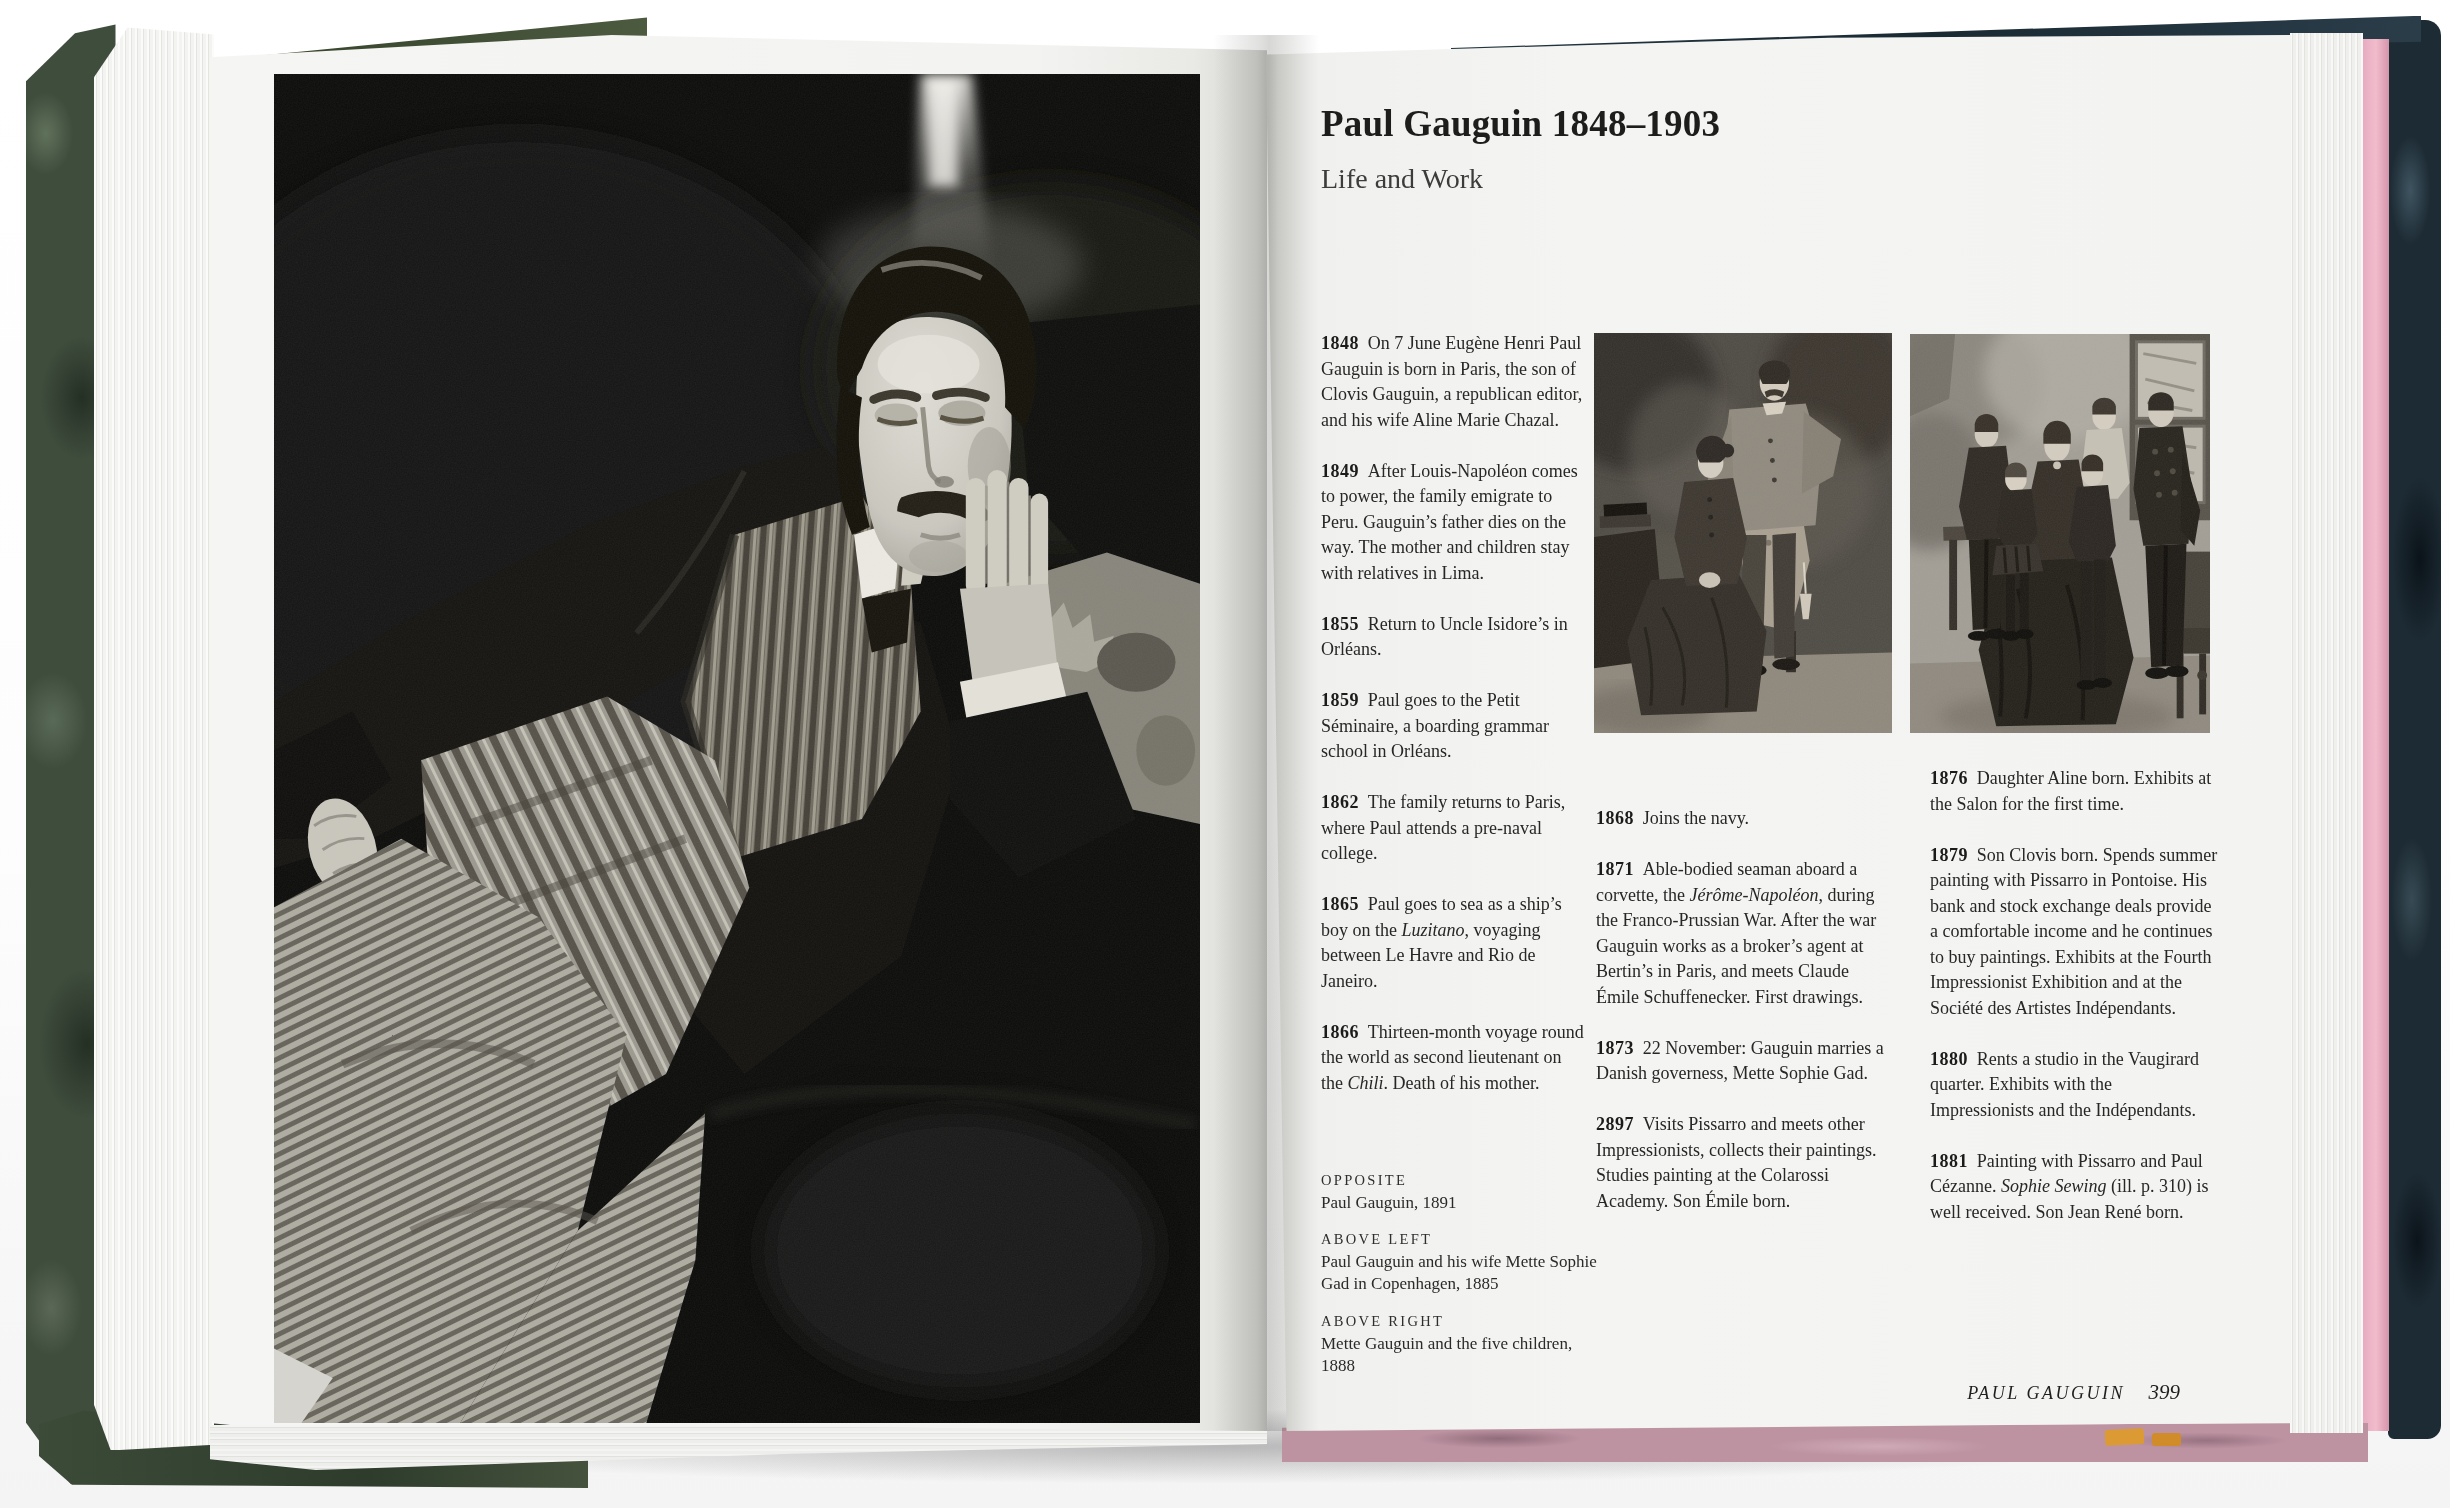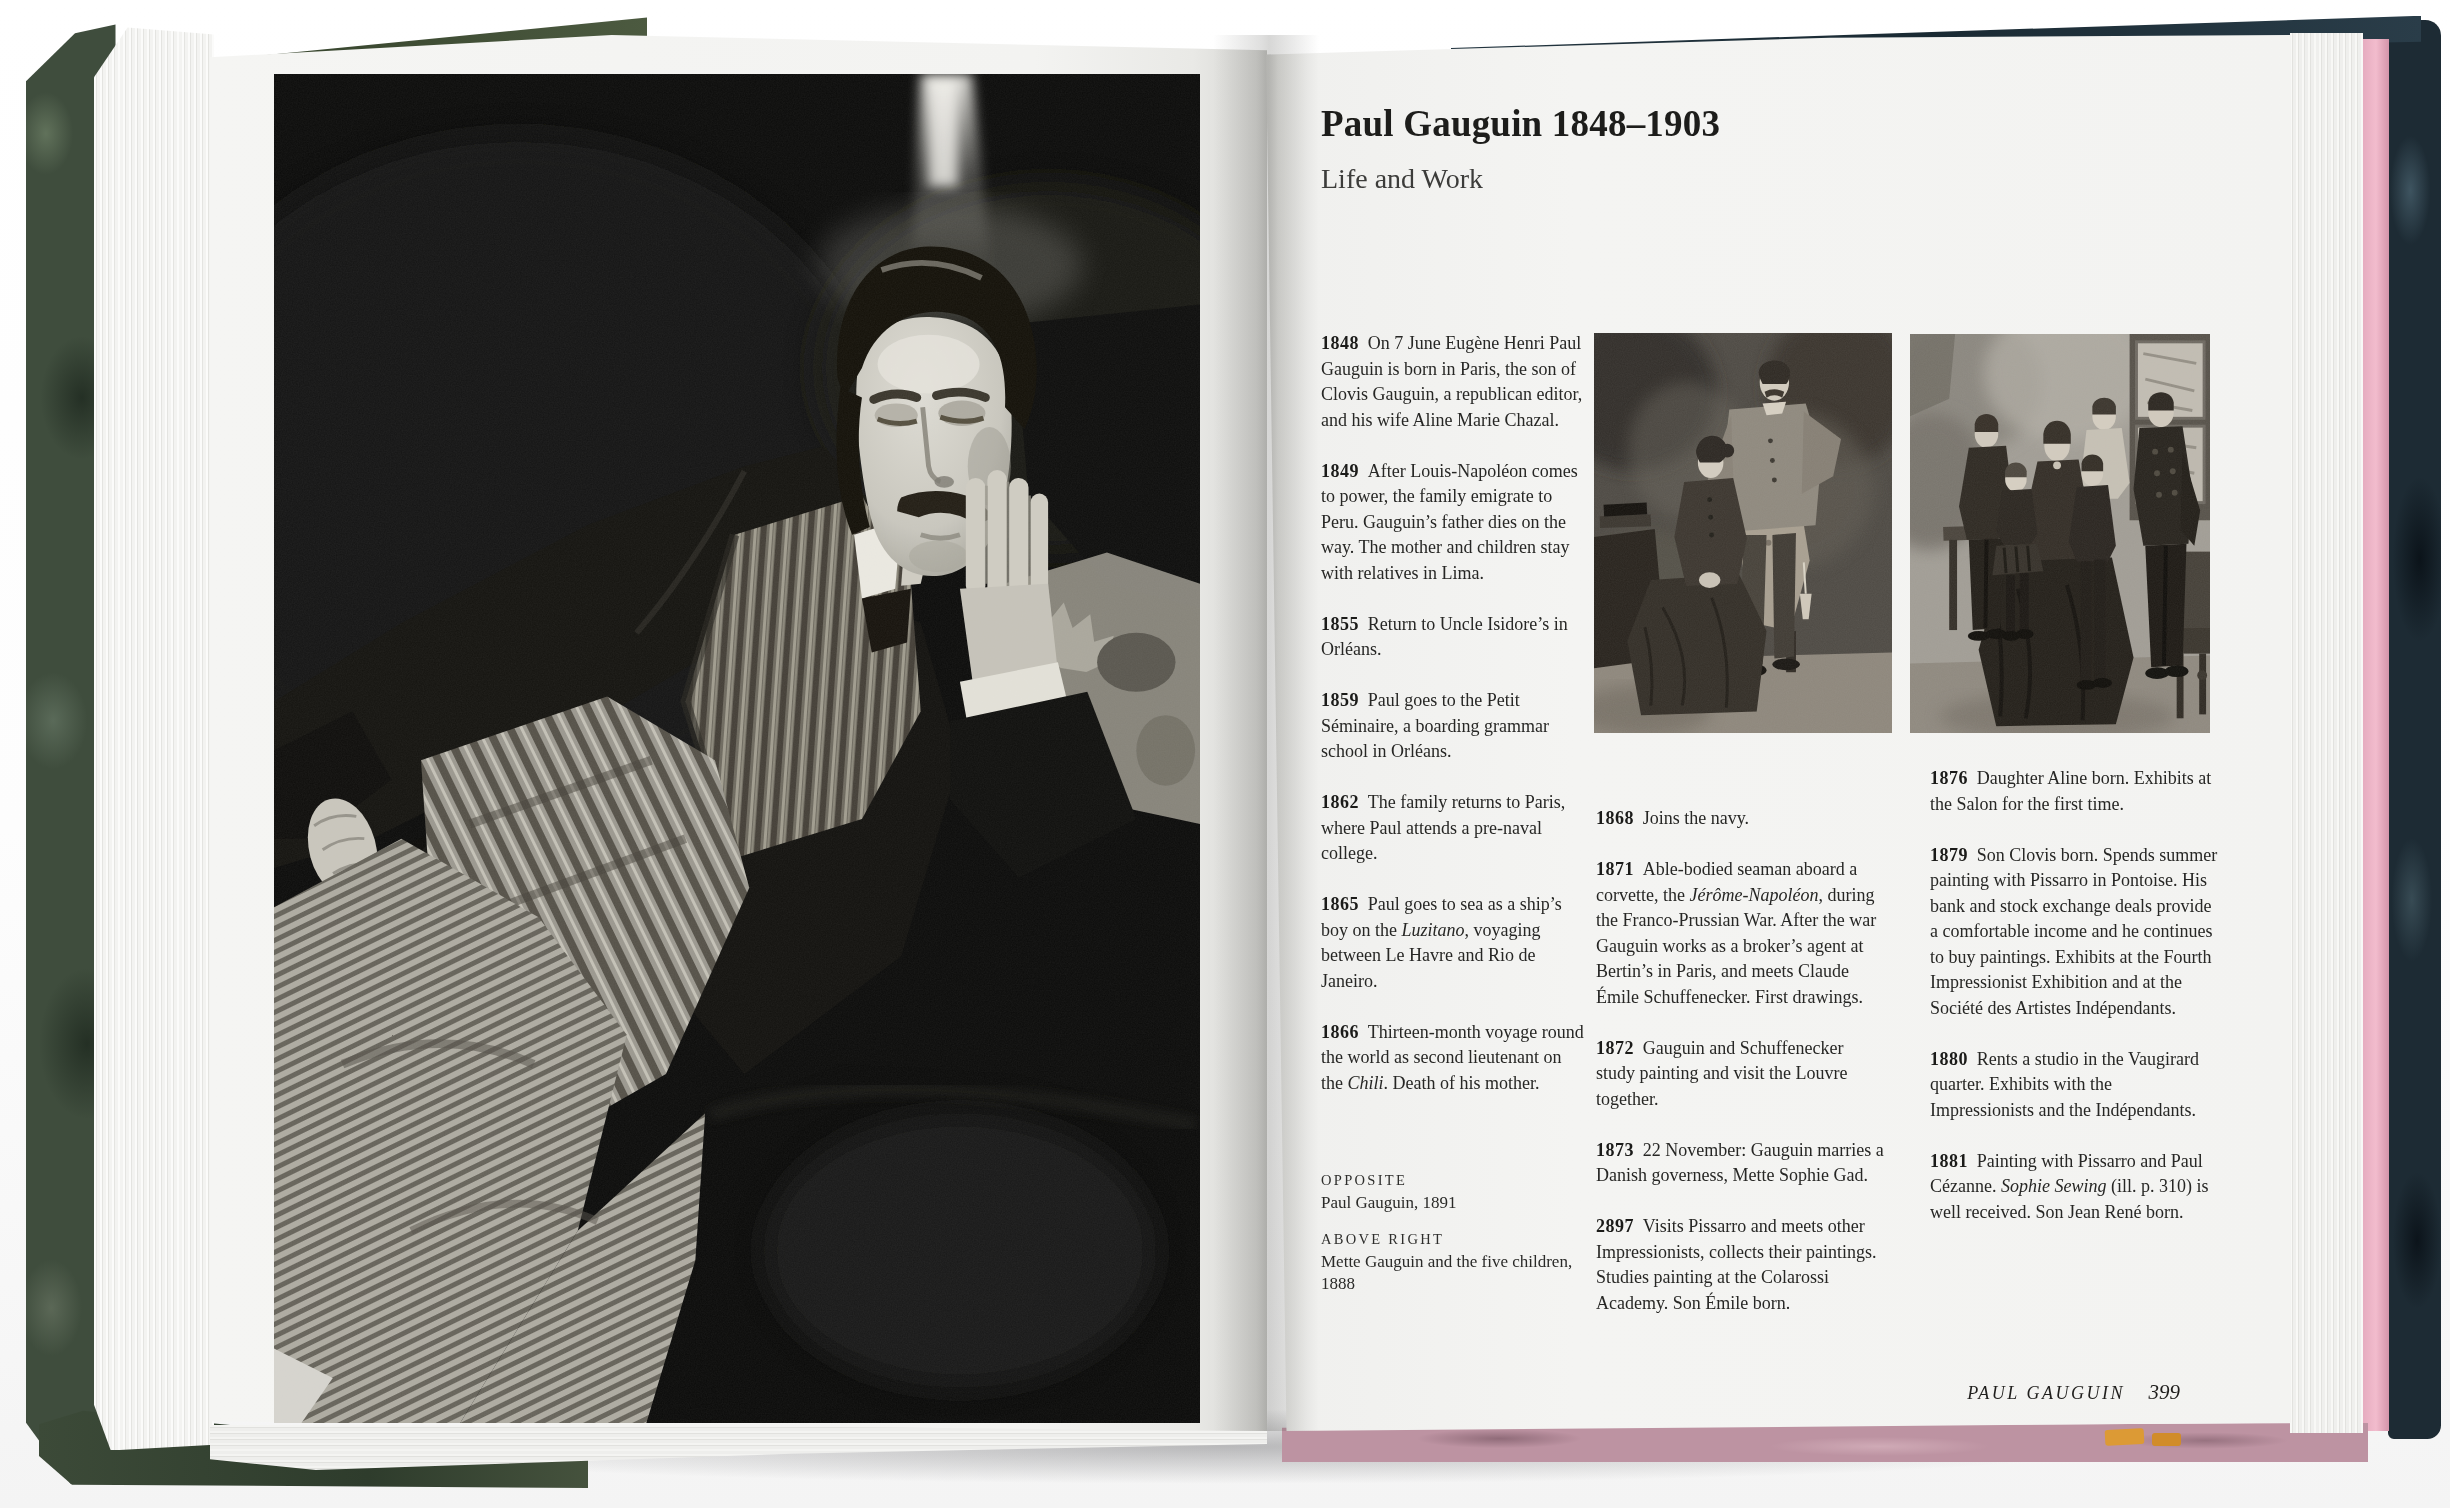--- a/index.html
+++ b/index.html
@@ -415,38 +415,41 @@
     <p class="entry"><b>1855</b><span>Return to Uncle Isidore’s in Orléans.</span><i></i><span></span></p>
     <p class="entry"><b>1859</b><span>Paul goes to the Petit Séminaire, a boarding grammar school in Orléans.</span><i></i><span></span></p>
     <p class="entry"><b>1862</b><span>The family returns to Paris, where Paul attends a pre-naval college.</span><i></i><span></span></p>
     <p class="entry"><b>1865</b><span>Paul goes to sea as a ship’s boy on the </span><i>Luzitano</i><span>, voyaging between Le Havre and Rio de Janeiro.</span></p>
     <p class="entry"><b>1866</b><span>Thirteen-month voyage round the world as second lieutenant on the </span><i>Chili</i><span>. Death of his mother.</span></p>
   </div>
 
   <div class="abs col col2">
     <p class="entry"><b>1868</b><span>Joins the navy.</span><i></i><span></span></p>
     <p class="entry"><b>1871</b><span>Able-bodied seaman aboard a corvette, the </span><i>Jérôme-Napoléon</i><span>, during the Franco-Prussian War. After the war Gauguin works as a broker’s agent at Bertin’s in Paris, and meets Claude Émile Schuffenecker. First drawings.</span></p>
-    <p class="entry"><b>1872</b><span>Gauguin and Schuffenecker study painting and visit the Louvre together.</span><i></i><span></span></p>
     <p class="entry"><b>1873</b><span>22 November: Gauguin marries a Danish governess, Mette Sophie Gad.</span><i></i><span></span></p>
     <p class="entry"><b>2897</b><span>Visits Pissarro and meets other Impressionists, collects their paintings. Studies painting at the Colarossi Academy. Son Émile born.</span><i></i><span></span></p>
   </div>
 
   <div class="abs col col3">
     <p class="entry"><b>1876</b><span>Daughter Aline born. Exhibits at the Salon for the first time.</span><i></i><span></span></p>
     <p class="entry"><b>1879</b><span>Son Clovis born. Spends summer painting with Pissarro in Pontoise. His bank and stock exchange deals provide a comfortable income and he continues to buy paintings. Exhibits at the Fourth Impressionist Exhibition and at the Société des Artistes Indépendants.</span><i></i><span></span></p>
     <p class="entry"><b>1880</b><span>Rents a studio in the Vaugirard quarter. Exhibits with the Impressionists and the Indépendants.</span><i></i><span></span></p>
     <p class="entry"><b>1881</b><span>Painting with Pissarro and Paul Cézanne. </span><i>Sophie Sewing</i><span> (ill. p. 310) is well received. Son Jean René born.</span></p>
   </div>
 
   <div class="abs captions">
     <div class="cap">
       <span class="cap-label">OPPOSITE</span>
       <span class="cap-text">Paul Gauguin, 1891</span>
     </div>
     <div class="cap">
+      <span class="cap-label">ABOVE LEFT</span>
+      <span class="cap-text">Paul Gauguin and his wife Mette Sophie Gad in Copenhagen, 1885</span>
+    </div>
+    <div class="cap">
       <span class="cap-label">ABOVE RIGHT</span>
       <span class="cap-text">Mette Gauguin and the five children, 1888</span>
     </div>
   </div>
 
   <div class="abs rp-footer">
     <span class="running">PAUL GAUGUIN</span><span class="pagenum">399</span>
   </div>
 
   <div class="abs gutter-shade"></div>

